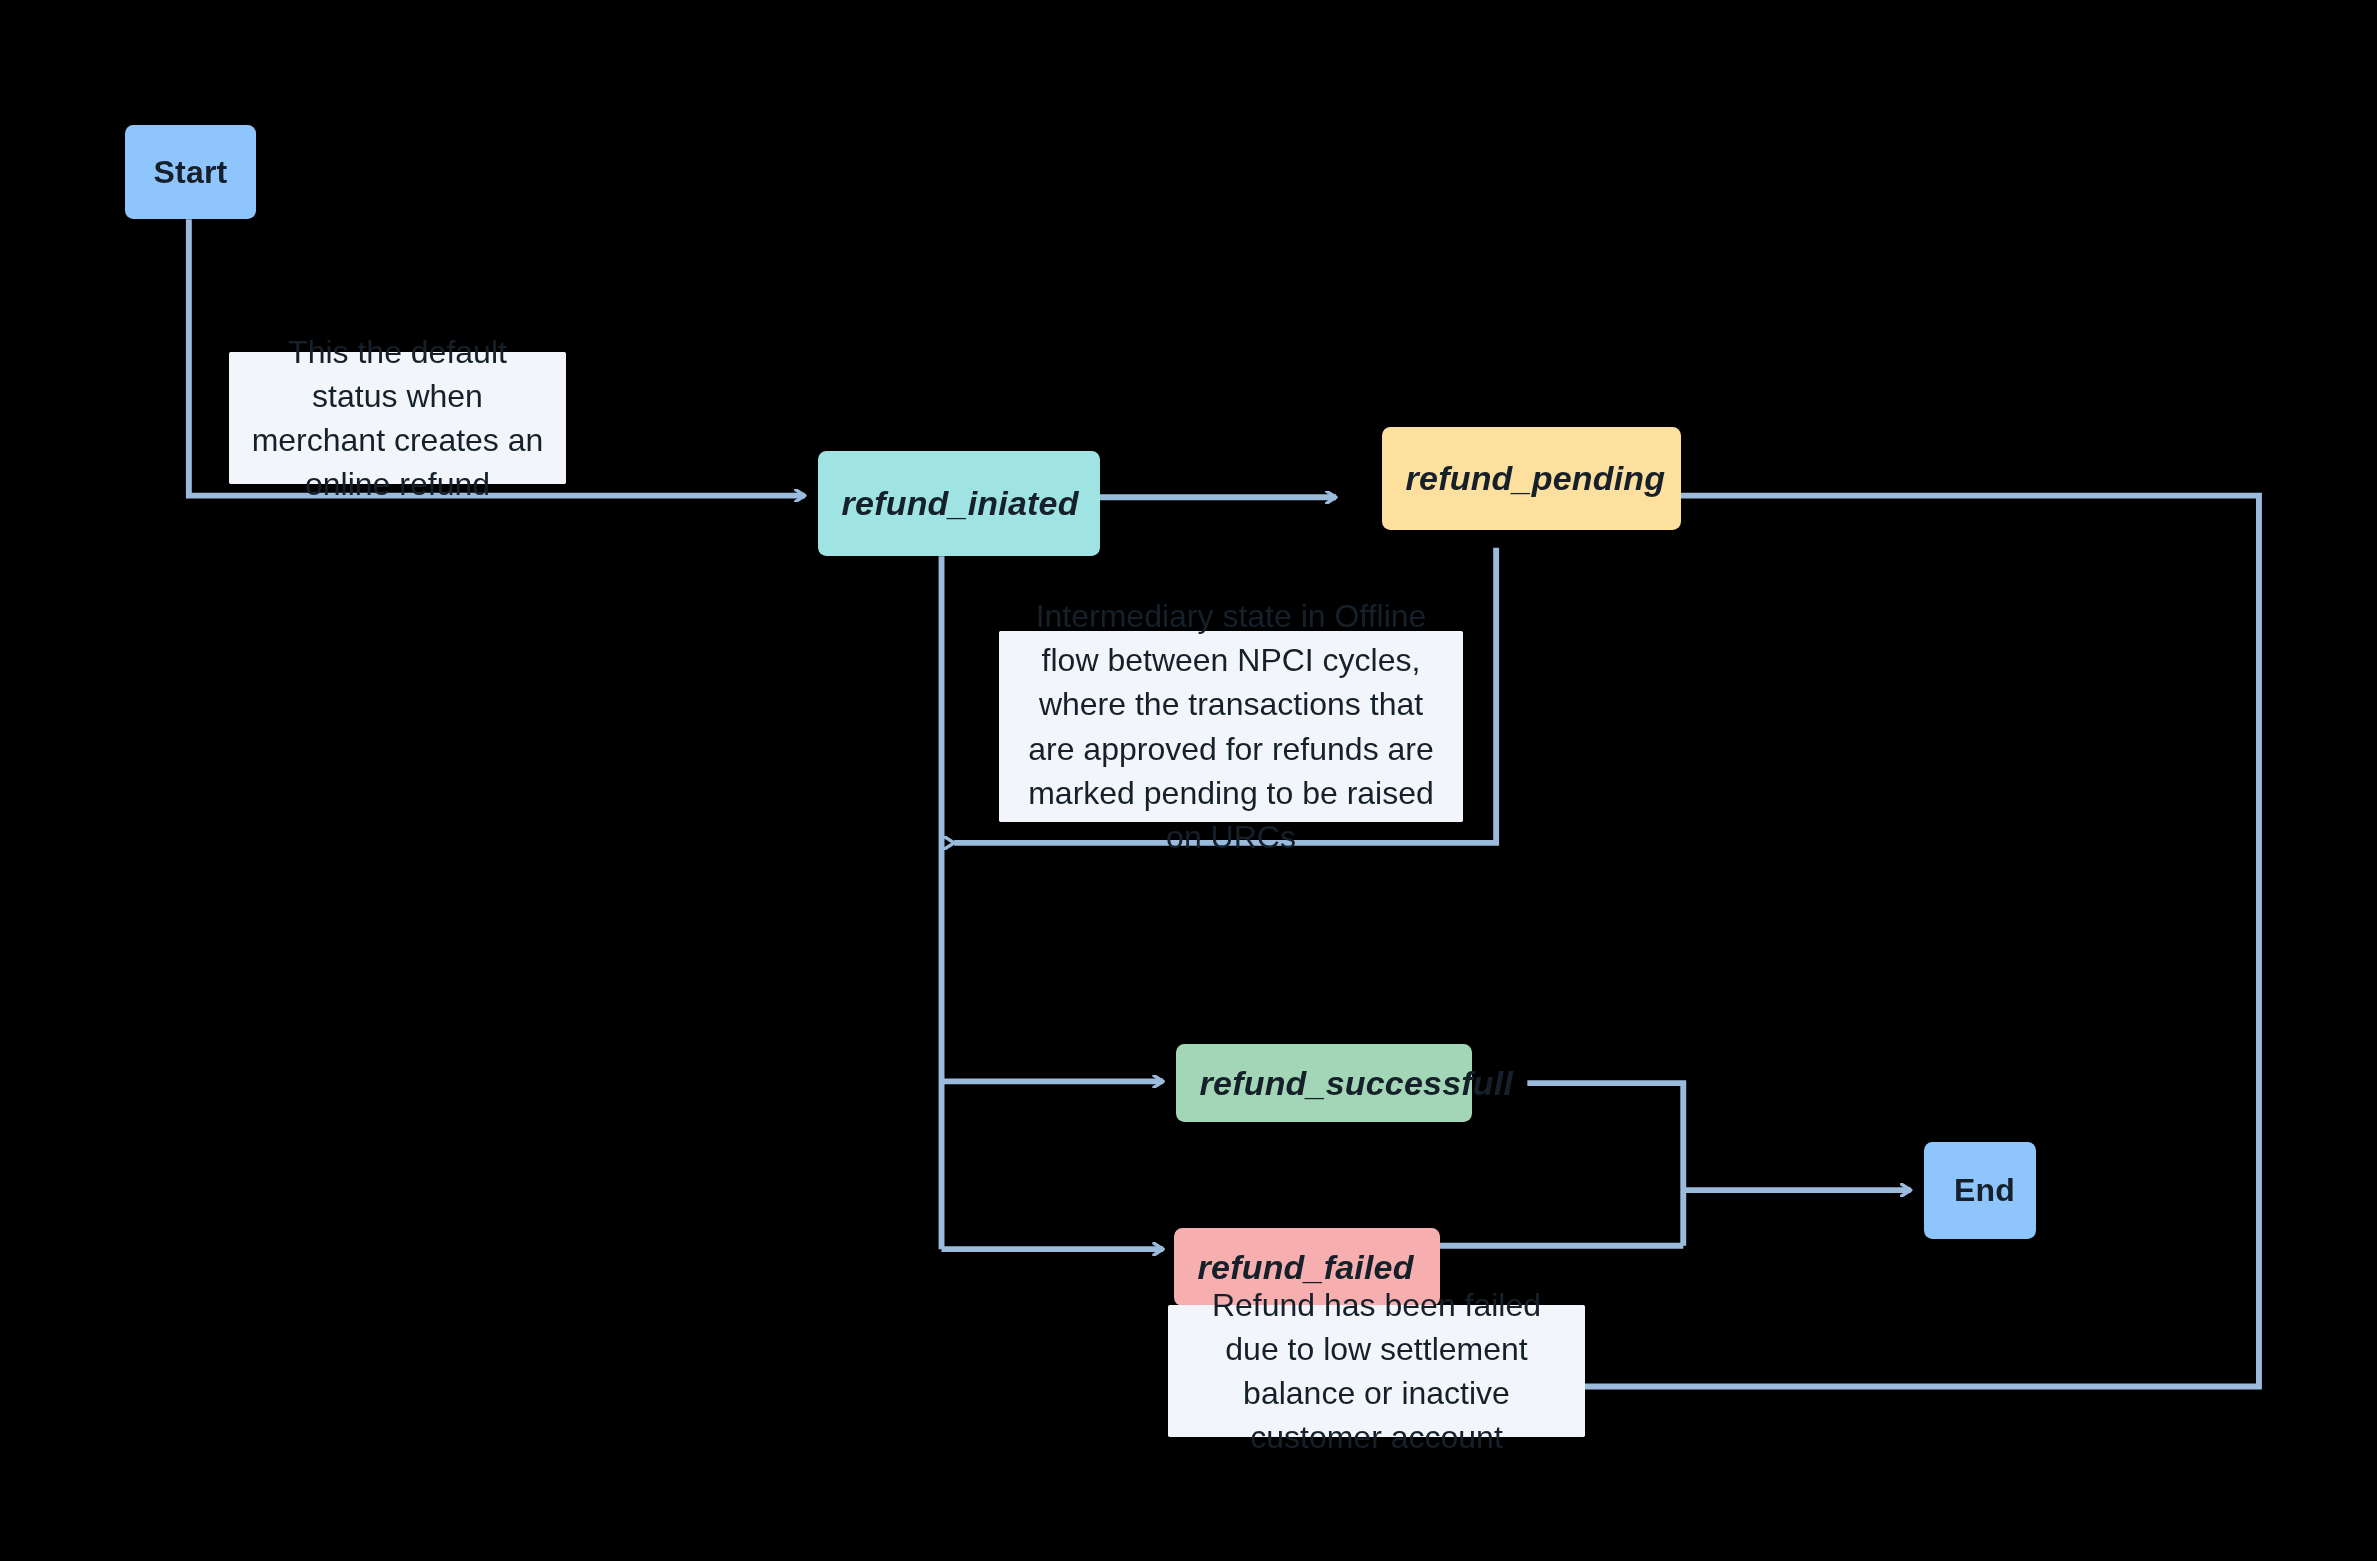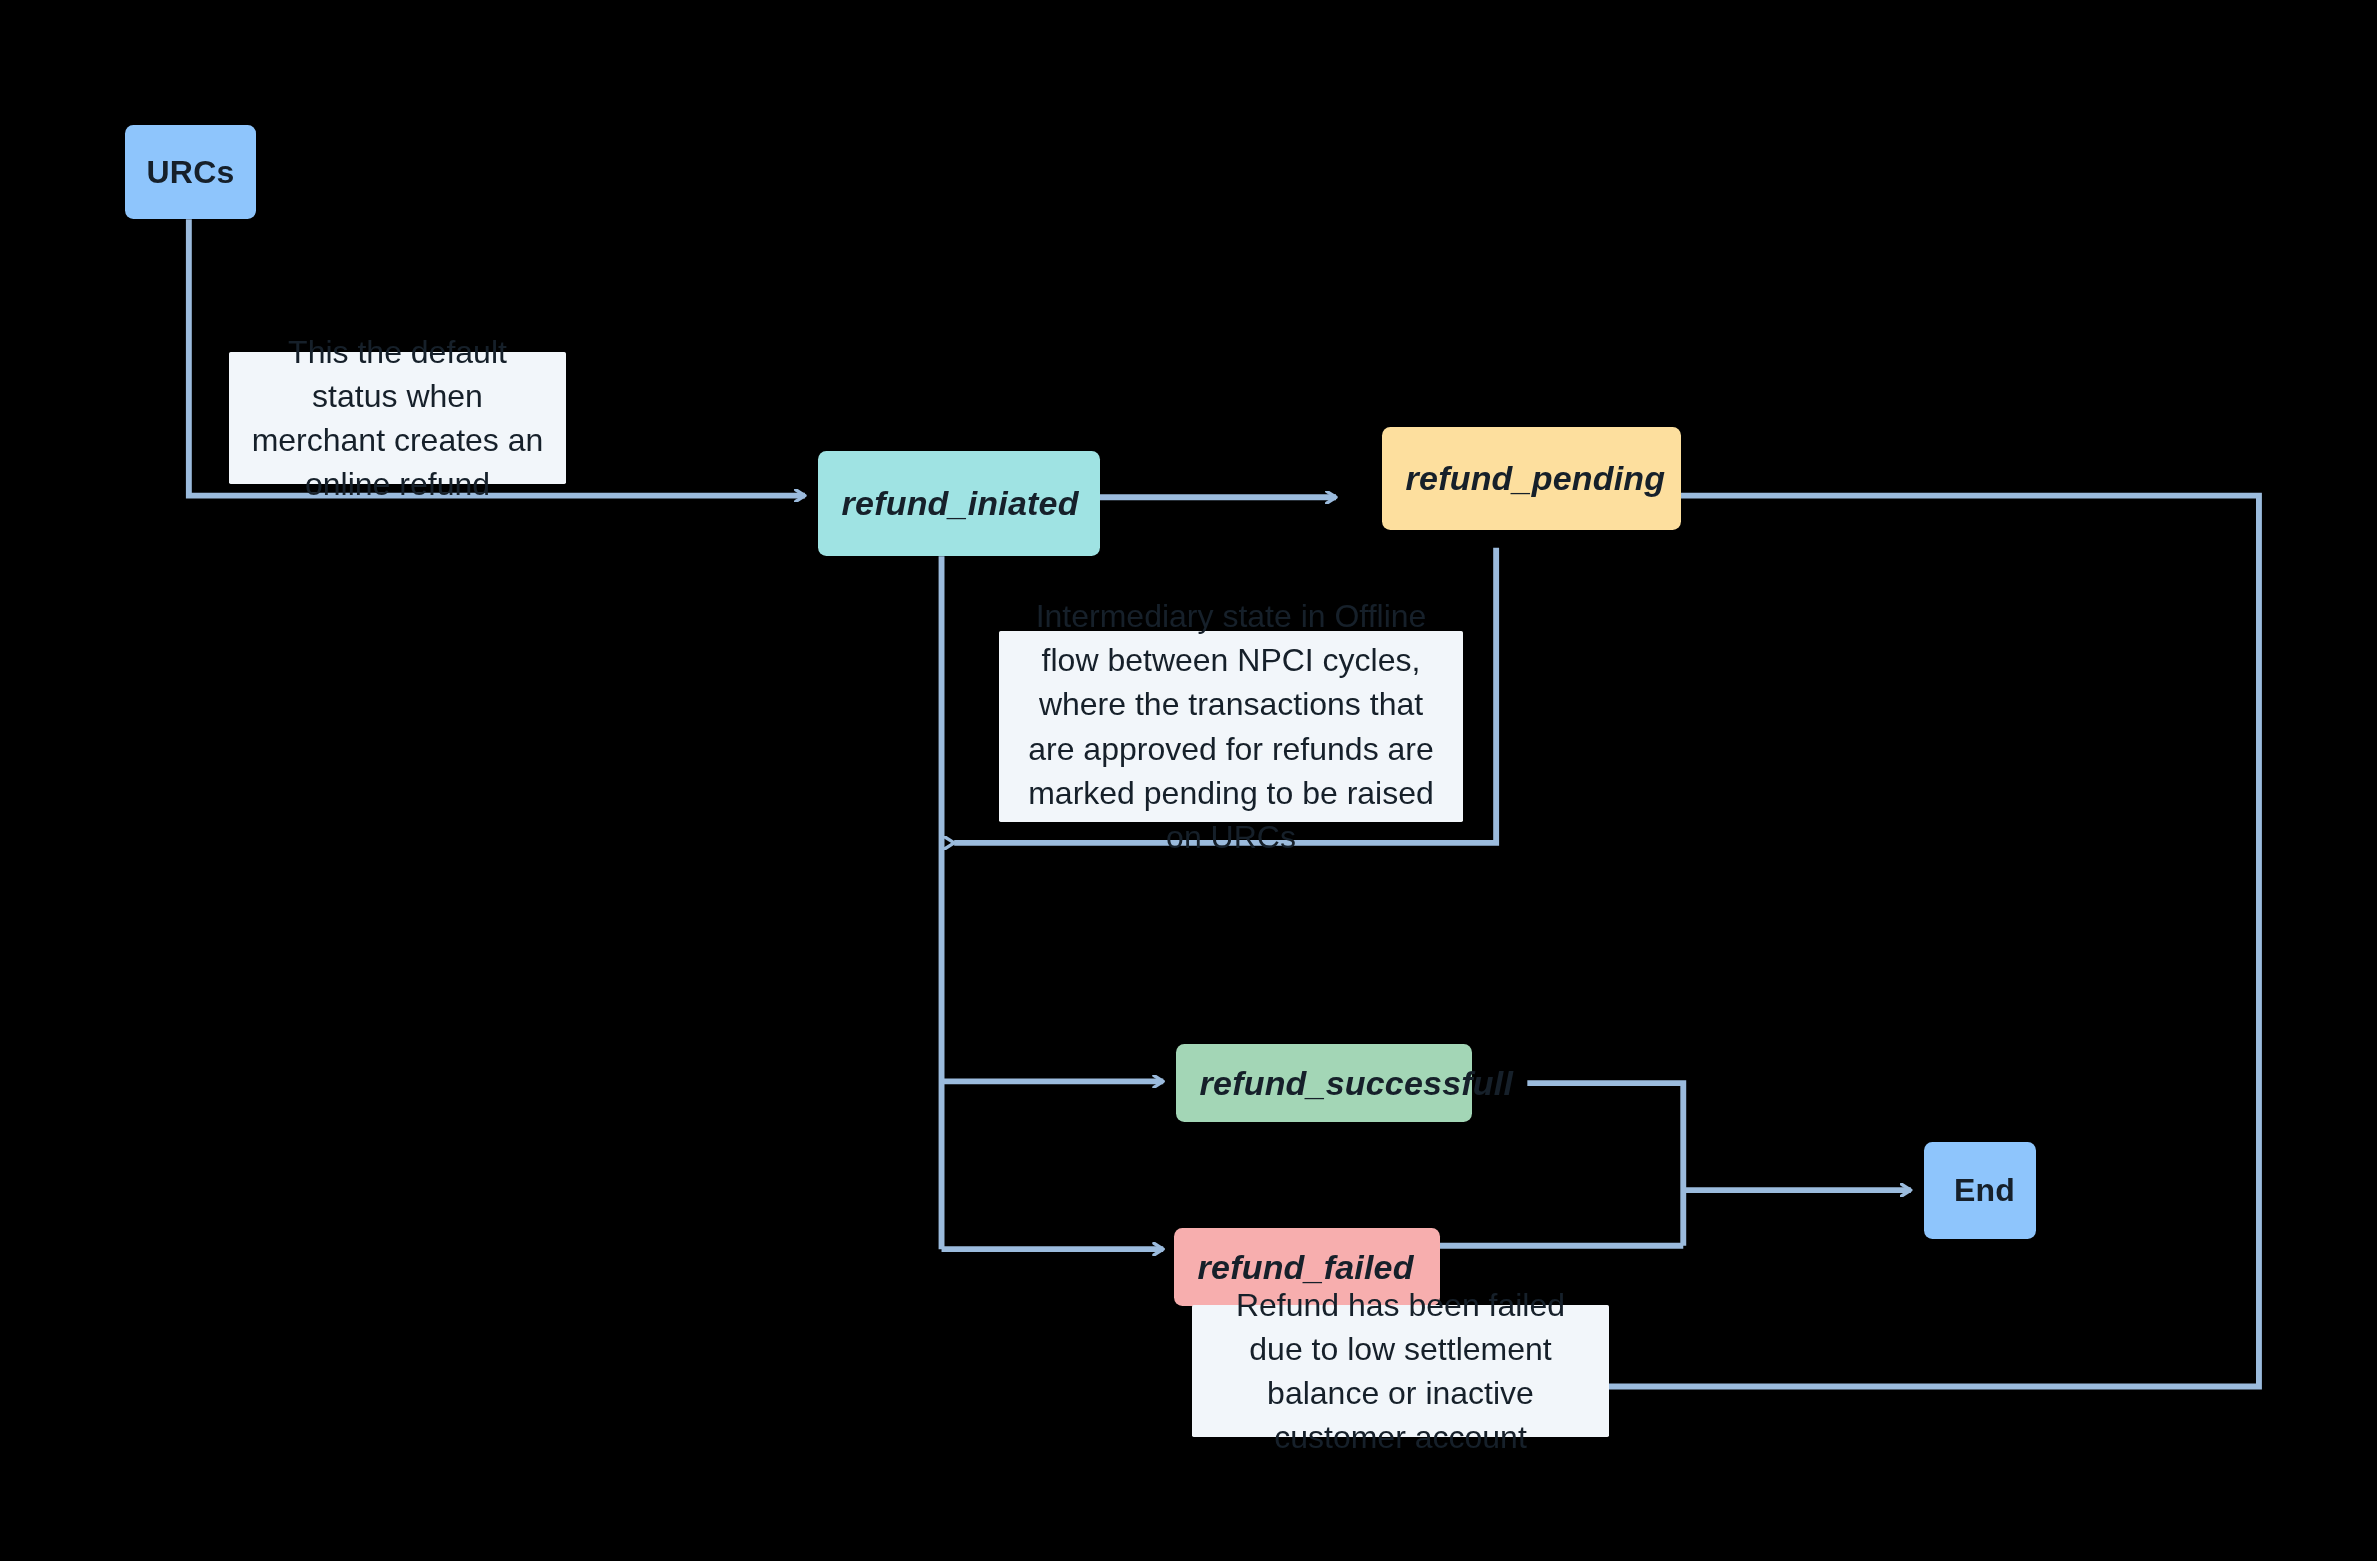--- a/index.html
+++ b/index.html
@@ -98,21 +98,21 @@
 
       <path d="M 1708 1478 L 1997 1478"></path>
 
       <path d="M 1997 1412 L 2267 1412" marker-end="url(#arrowR)"></path>
 
       <path d="M 1648 1645 L 2680 1645 L 2680 588 L 1970 588" marker-end="url(#arrowL)"></path>
     </g>
   </svg>
 
   <div class="node terminal" style="left:125px; top:125px; width:131px; height:94px; background:#8ec5fc;">
-    <span>URCs</span>
+    <span>Start</span>
   </div>
 
   <div class="node state" style="left:818px; top:451px; width:282px; height:105px; background:#9fe3e3;">
     <span>refund_iniated</span>
   </div>
 
   <div class="node state" style="left:1349px; top:427px; width:299px; height:103px; background:#fddf9e;margin-left:33px;">
     <span>refund_pending</span>
   </div>
 
@@ -130,18 +130,18 @@
 
   <div class="note" style="left:229px; top:352px; width:337px; height:132px;">
     <span>This the default status when merchant creates an online refund</span>
   </div>
 
   <div class="note" style="left:999px; top:631px; width:464px; height:191px;">
     <span>Intermediary state in Offline flow between NPCI cycles, where the transactions that are approved for refunds are marked pending to be raised on URCs</span>
   </div>
 
 
-  <div class="note" style="left:1168px; top:1305px; width:417px; height:132px;margin-left:24px;">
+  <div class="note" style="left:1168px; top:1305px; width:417px; height:132px;">
     <span>Refund has been failed due to low settlement balance or inactive customer account</span>
   </div>
 
 </div>
 
 
 </body></html>

